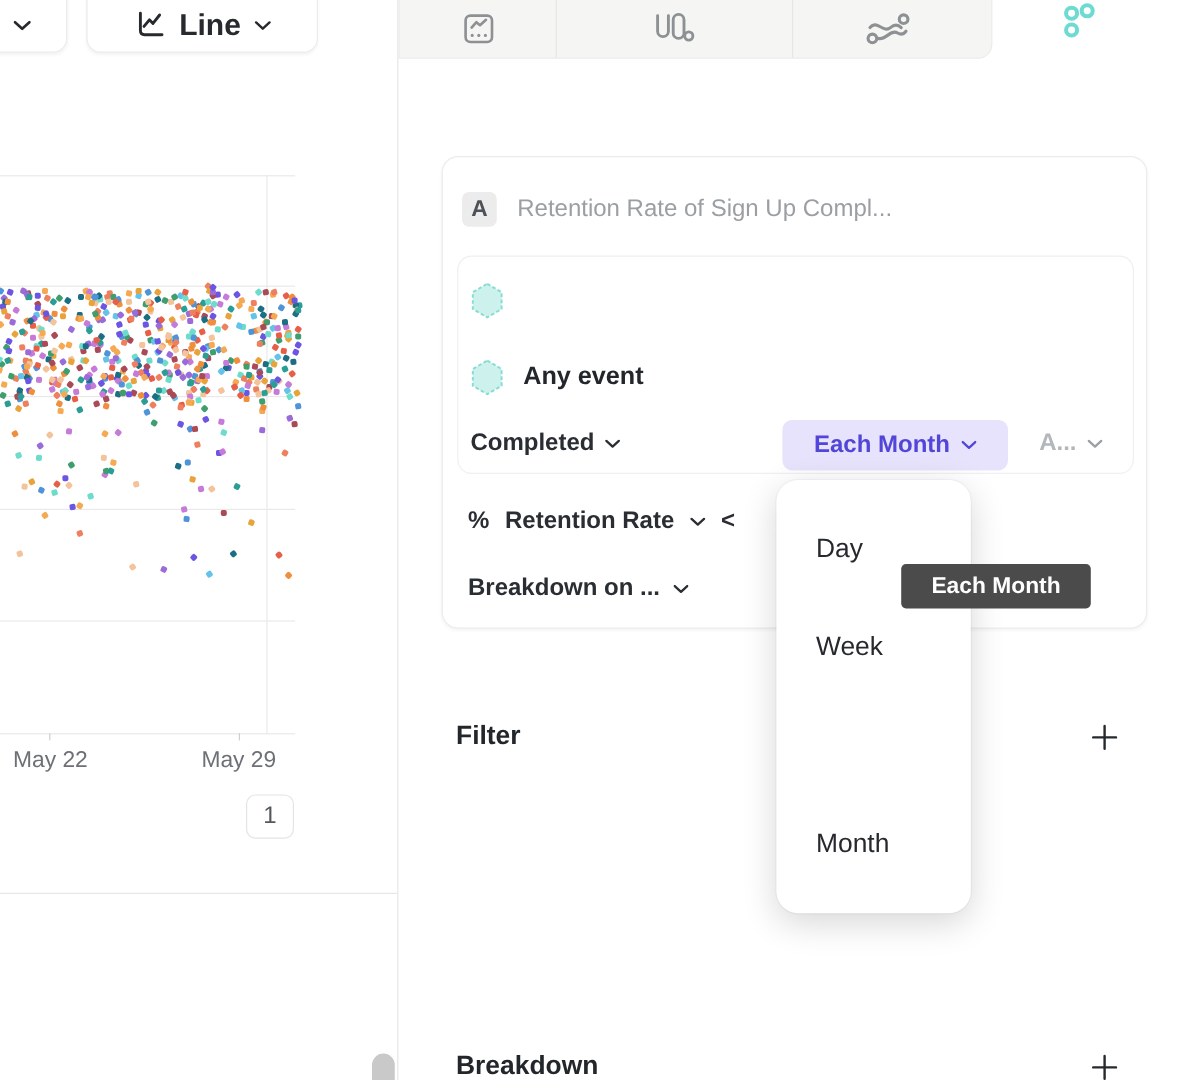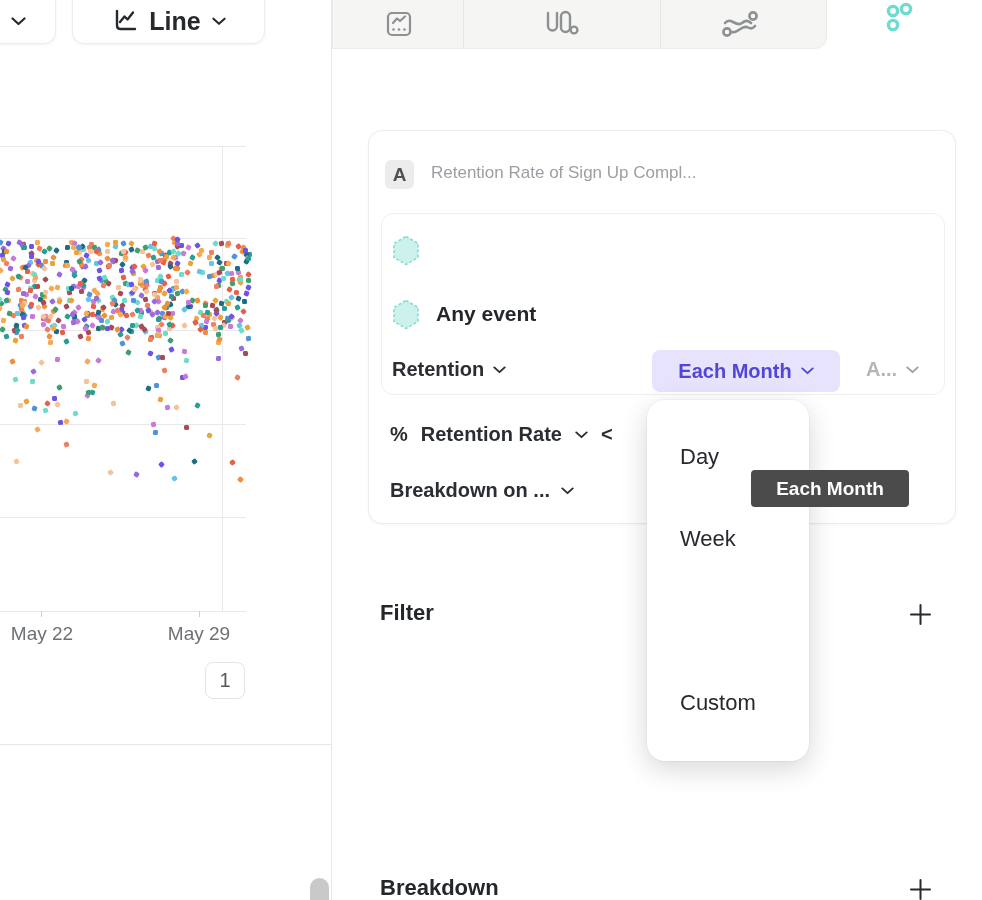--- a/index.html
+++ b/index.html
@@ -40,21 +40,21 @@
   .tab-active { position:absolute; left:878px; top:0px; width:48px; height:48px;
     display:flex; align-items:flex-start; justify-content:center; padding-top:2px; background:#fff; }
 
   
   .query-card { position:absolute; left:368px; top:130px; width:588px; height:394px;
     background:#fff; border:1px solid #ececec; border-radius:14px;
     box-shadow:0 1px 3px rgba(0,0,0,.04); }
   .a-badge { position:absolute; left:16px; top:29px; width:29px; height:29px;
     background:#ececec; border-radius:6px; display:flex; align-items:center; justify-content:center;
     font-size:19px; font-weight:700; color:#4e5256; }
-  .q-title { position:absolute; left:62px; top:32px; font-size:17px; color:#9b9fa3; }
+  .q-title { position:absolute; left:62px; top:32px; font-size:20px; color:#9b9fa3; }
   .inner-card { position:absolute; left:12px; top:82px; width:564px; height:182px;
     background:#fff; border:1px solid #f0f0f0; border-radius:12px; }
   .hex { position:absolute; left:10px; }
   .step-text { position:absolute; left:54px; font-size:21px; font-weight:600; color:#23272b; }
   .step-then { color:#a9adb1; font-weight:500; }
   .ctrl-row-item { position:absolute; display:flex; align-items:center; gap:9px; }
   .retention-dd { left:10px; top:144px; font-size:20px; font-weight:600; color:#2a2e33; }
   .on-btn { left:165px; top:136px; width:95px; height:42px; border:1px solid #e4e4e4; border-radius:8px;
     justify-content:center; font-size:20px; font-weight:600; color:#2a2e33; background:#fff; }
   .interval-pill { left:270px; top:136px; width:188px; height:42px; border-radius:8px;
@@ -745,21 +745,21 @@
         <polygon points="14,1.5 26,8.5 26,22.5 14,29.5 2,22.5 2,8.5" fill="#cdf1ec" stroke="#86dcd2" stroke-width="1.6" stroke-dasharray="3 2"></polygon>
       </svg>
       <svg class="hex" style="top:85px" width="28" height="31" viewBox="0 0 28 31">
         <polygon points="14,1.5 26,8.5 26,22.5 14,29.5 2,22.5 2,8.5" fill="#cdf1ec" stroke="#86dcd2" stroke-width="1.6" stroke-dasharray="3 2"></polygon>
       </svg>
       <div class="step-text" style="top:88px">
         <span>Any event</span>
       </div>
 
       <div class="ctrl-row-item retention-dd">
-        <span>Retention</span>
+        <span>Completed</span>
         <svg width="13" height="8" viewBox="0 0 15 9">
             <path d="M1.5 1.5 L7.5 7 L13.5 1.5" fill="none" stroke="#2a2e33" stroke-width="2.2" stroke-linecap="round" stroke-linejoin="round"></path>
           </svg>
       </div>
       <div class="ctrl-row-item interval-pill">
         <span>Each Month</span>
         <svg width="13" height="8" viewBox="0 0 15 9">
             <path d="M1.5 1.5 L7.5 7 L13.5 1.5" fill="none" stroke="#5246d8" stroke-width="2.2" stroke-linecap="round" stroke-linejoin="round"></path>
           </svg>
       </div>
@@ -783,21 +783,21 @@
   <div class="bdown-row">
     <span>Breakdown on ...</span>
     <svg width="13" height="8" viewBox="0 0 15 9">
         <path d="M1.5 1.5 L7.5 7 L13.5 1.5" fill="none" stroke="#2a2e33" stroke-width="2.2" stroke-linecap="round" stroke-linejoin="round"></path>
       </svg>
   </div>
 
   <div class="menu">
     <div class="menu-item" style="top:444px; top:44px;text-align:center;">Day</div>
     <div class="menu-item" style="top:126px;">Week</div>
-    <div class="menu-item" style="top:290px;">Custom</div>
+    <div class="menu-item" style="top:290px;">Month</div>
   </div>
   <div class="tooltip">
     <span>Each Month</span>
   </div>
 
   <div class="section-heading" style="top:600px">Filter</div>
   <div class="plus-btn" style="top:600px">
     <svg width="25" height="25" viewBox="0 0 25 25">
         <path d="M12.5 3 L12.5 22 M3 12.5 L22 12.5" stroke="#26292d" stroke-width="2" stroke-linecap="round"></path>
       </svg>

